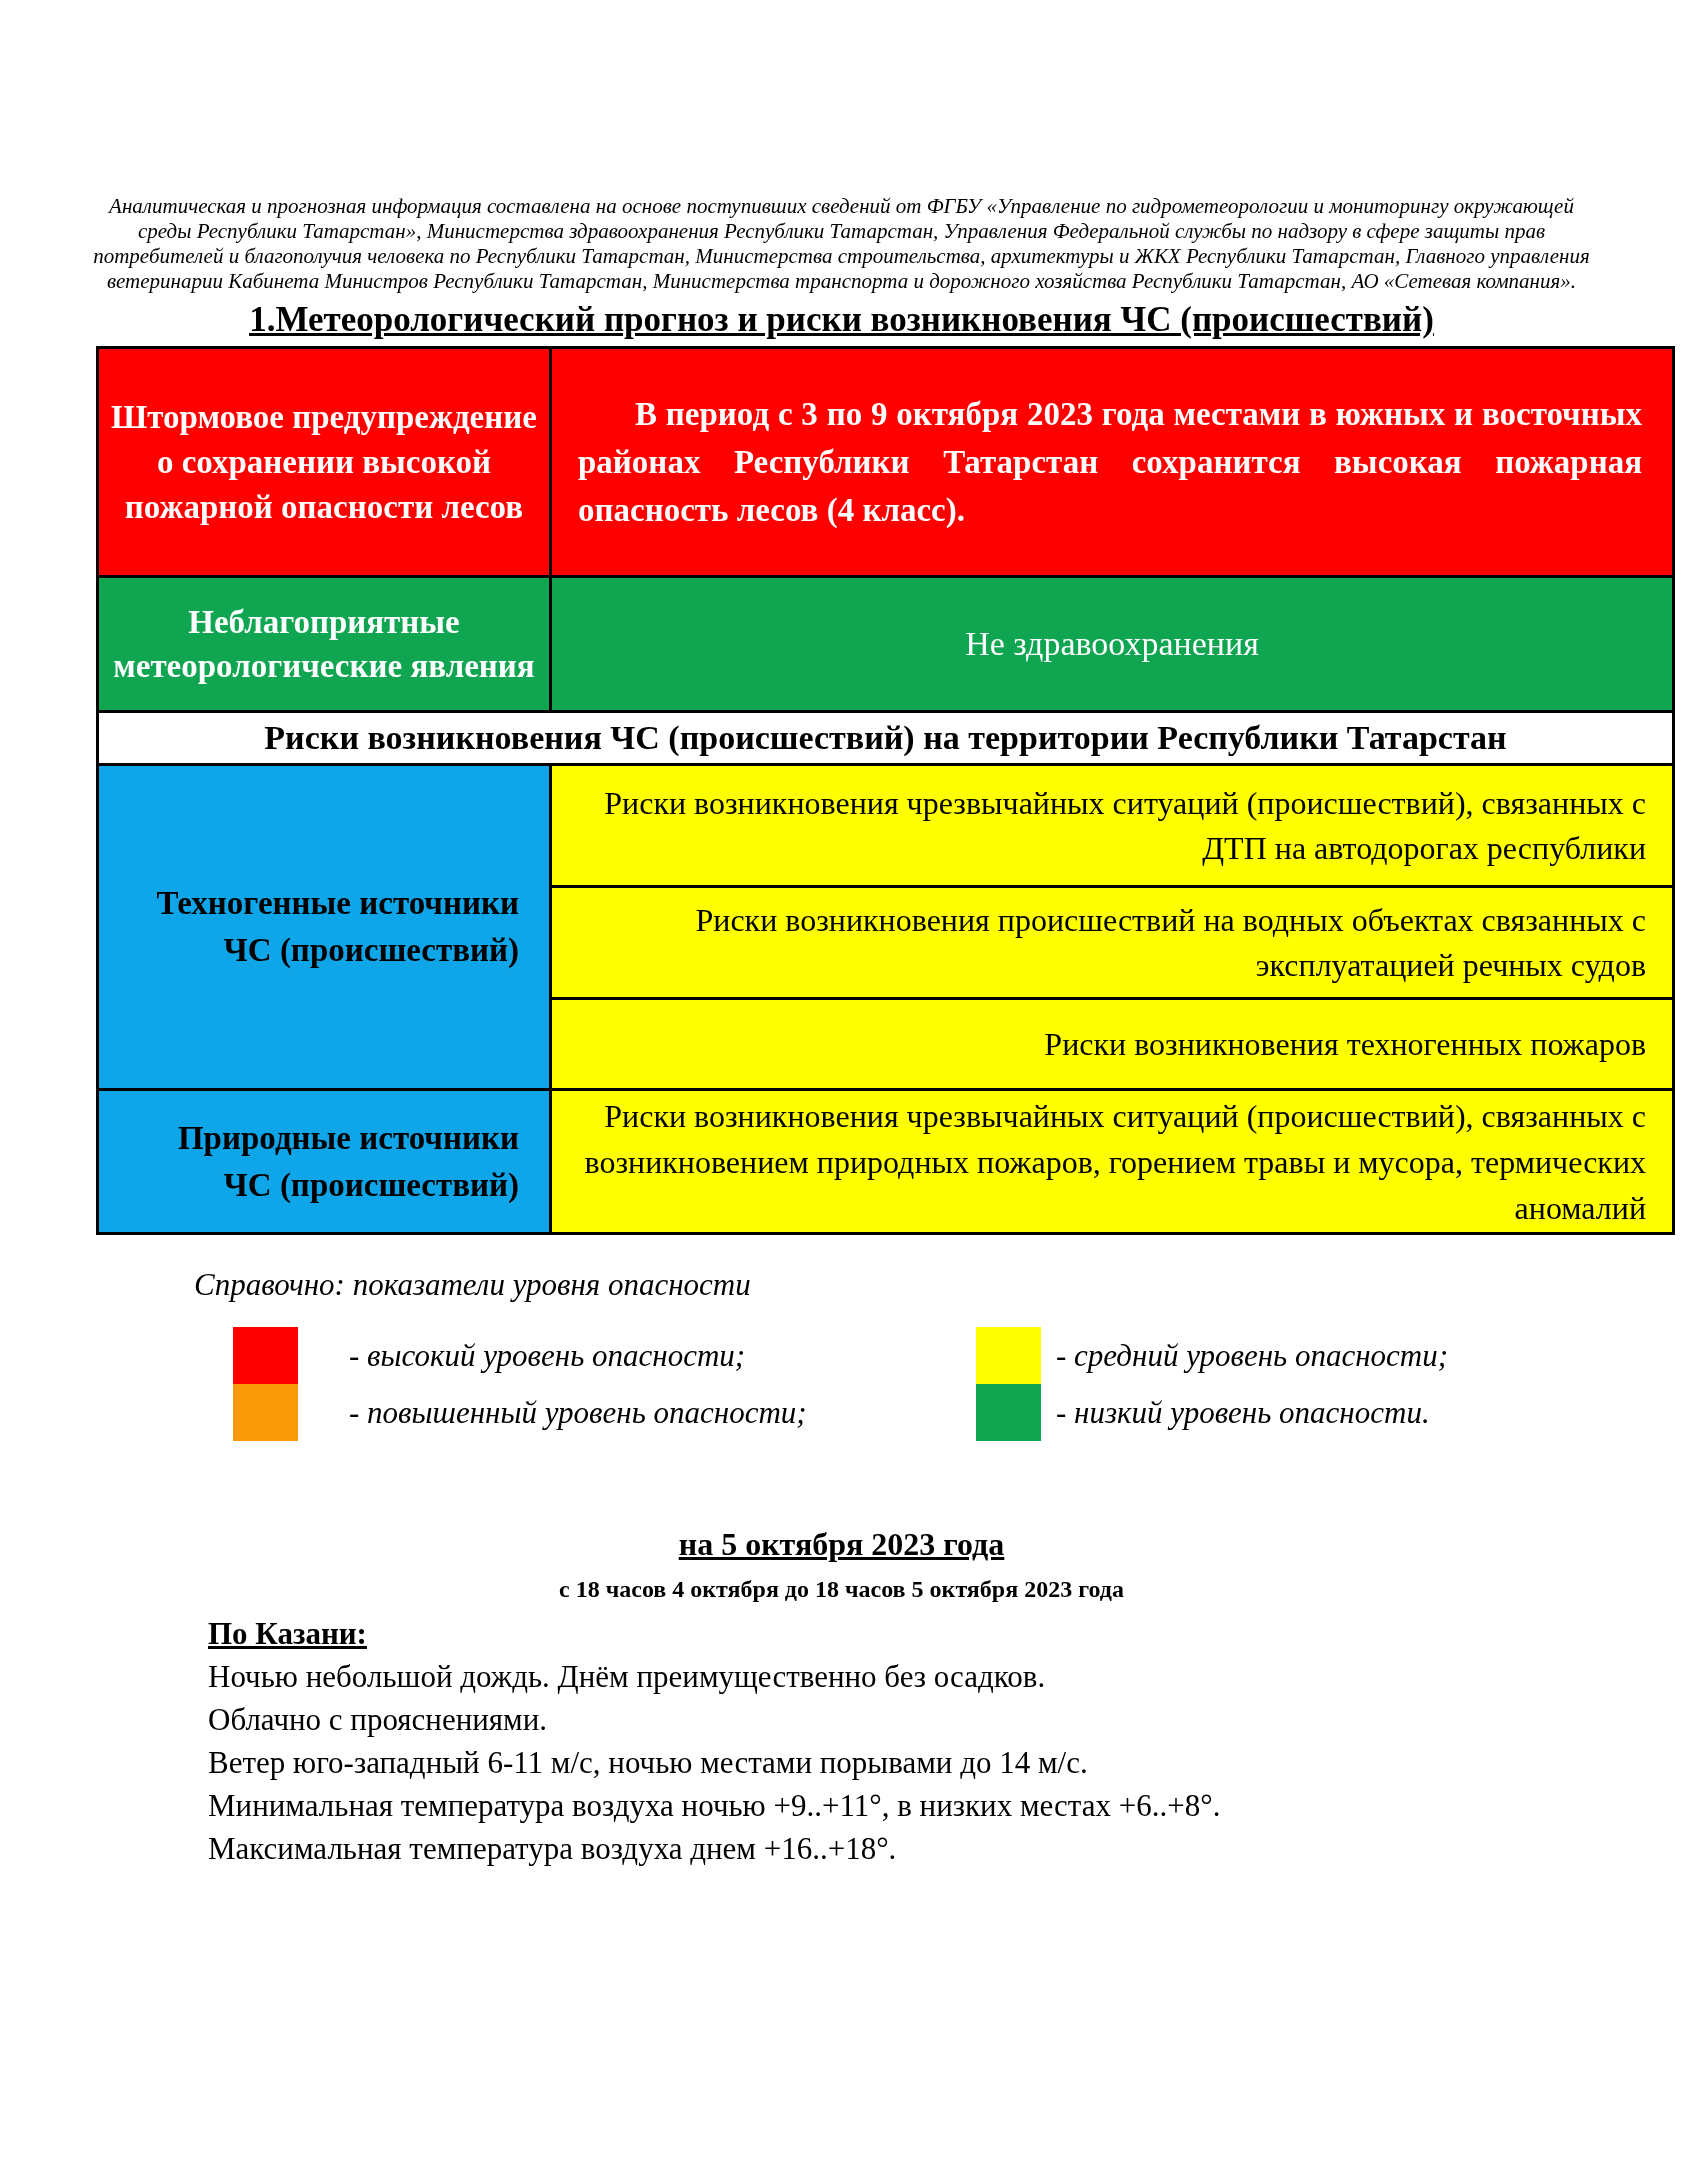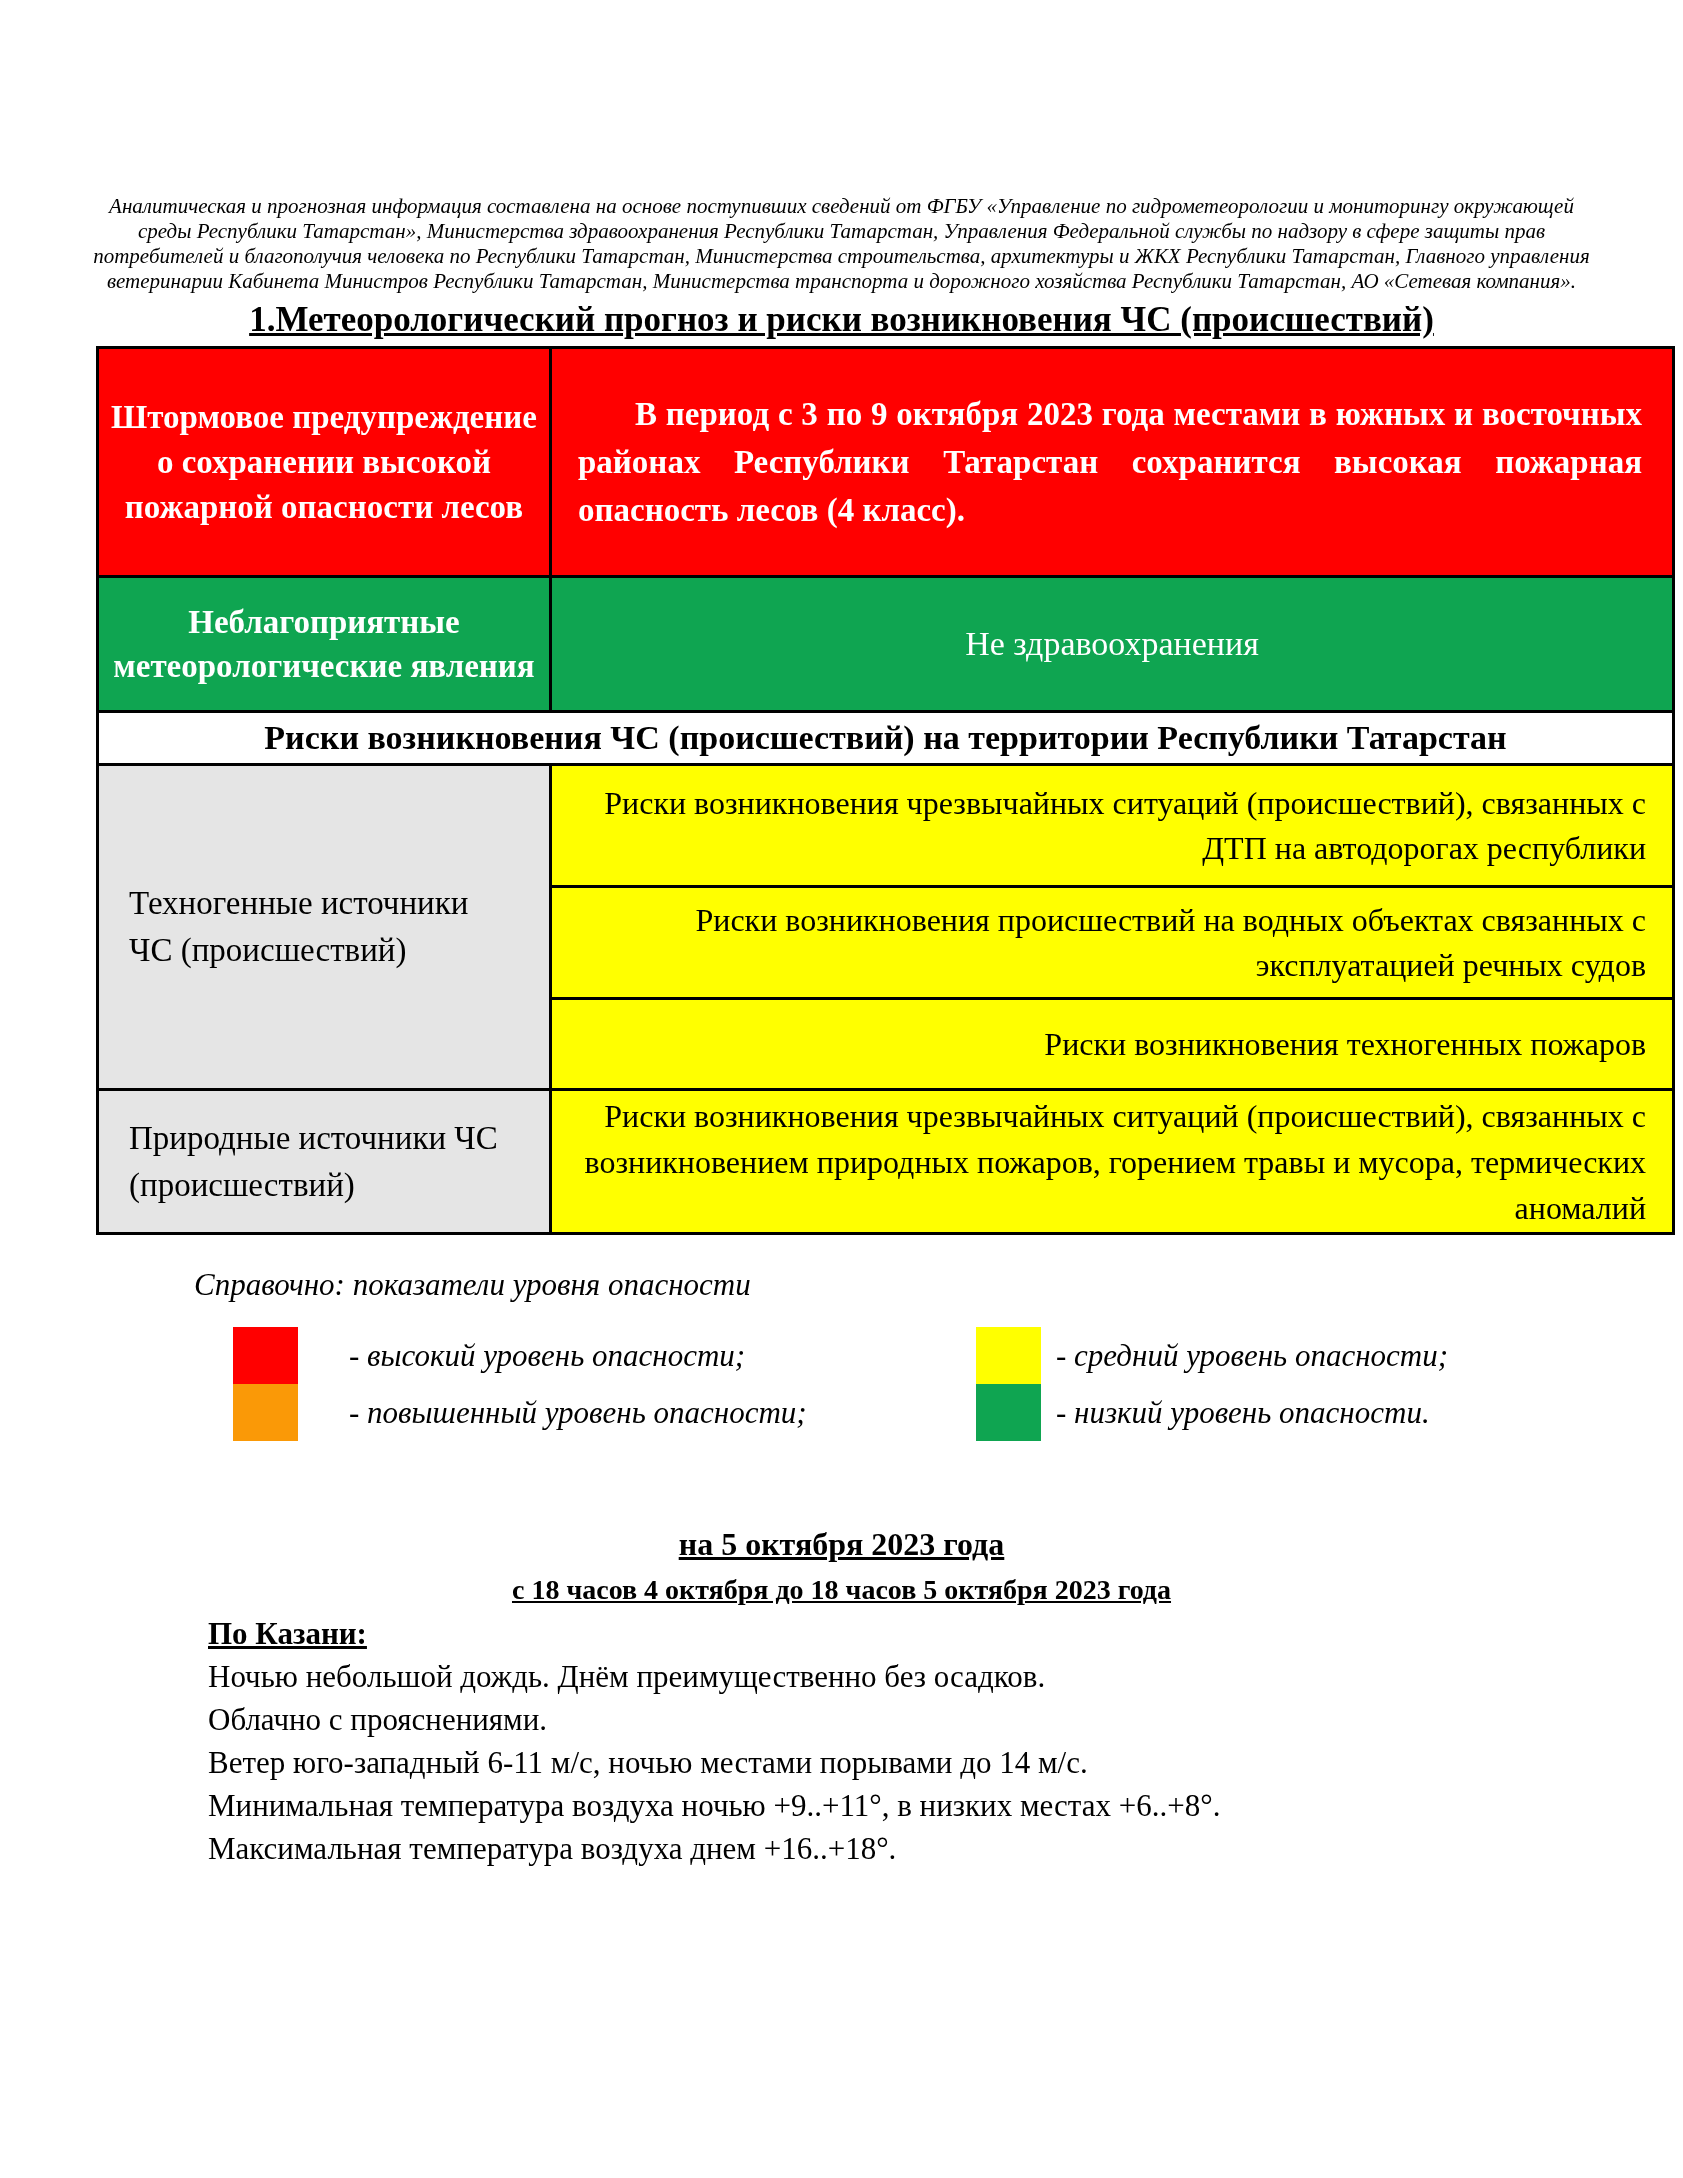--- a/index.html
+++ b/index.html
@@ -54,22 +54,22 @@
     text-align:center; padding:0 14px !important;
   }
   .adverse-text {
     height:132px; font-size:34px; text-align:center;
   }
   .risks-header {
     height:50px; font-size:34px; font-weight:bold; text-align:center;
     background:#fff;
   }
   .source-label {
-    background:#e5e5e5; font-weight:normal; font-size:33px; line-height:47px;
-    text-align:left; padding:0 30px !important;
+    background:#0ea5e9; font-weight:bold; font-size:33px; line-height:47px;
+    text-align:right; padding:0 30px !important;
   }
   .cell-yellow {
     background:#FFFF00; color:#000; font-size:32px; line-height:45px;
     text-align:right; padding:0 26px !important;
   }
   .row-y1 { height:122px; }
   .row-y2 { height:112px; }
   .row-y3 { height:91px; }
   .row-nat { height:144px; }
   .row-nat .cell-yellow { line-height:46px; }
@@ -91,21 +91,21 @@
     padding-left:51px;
     white-space:nowrap;
   }
   .legend-label.second { padding-left:15px; }
   .forecast { margin-top:81px; }
   .f-date {
     text-align:center; font-size:32px; font-weight:bold; line-height:45px;
   }
   .f-date .u { text-decoration:underline; }
   .f-period {
-    text-align:center; font-size:28px; font-weight:bold; line-height:45px;text-decoration:underline;
+    text-align:center; font-size:24px; font-weight:bold; line-height:45px;
   }
   .f-body {
     margin-left:208px; margin-right:109px;
     font-size:31px; line-height:43px;
   }
   .f-city { font-weight:bold; text-decoration:underline; }
 </style>
 </head>
 <body>
 

